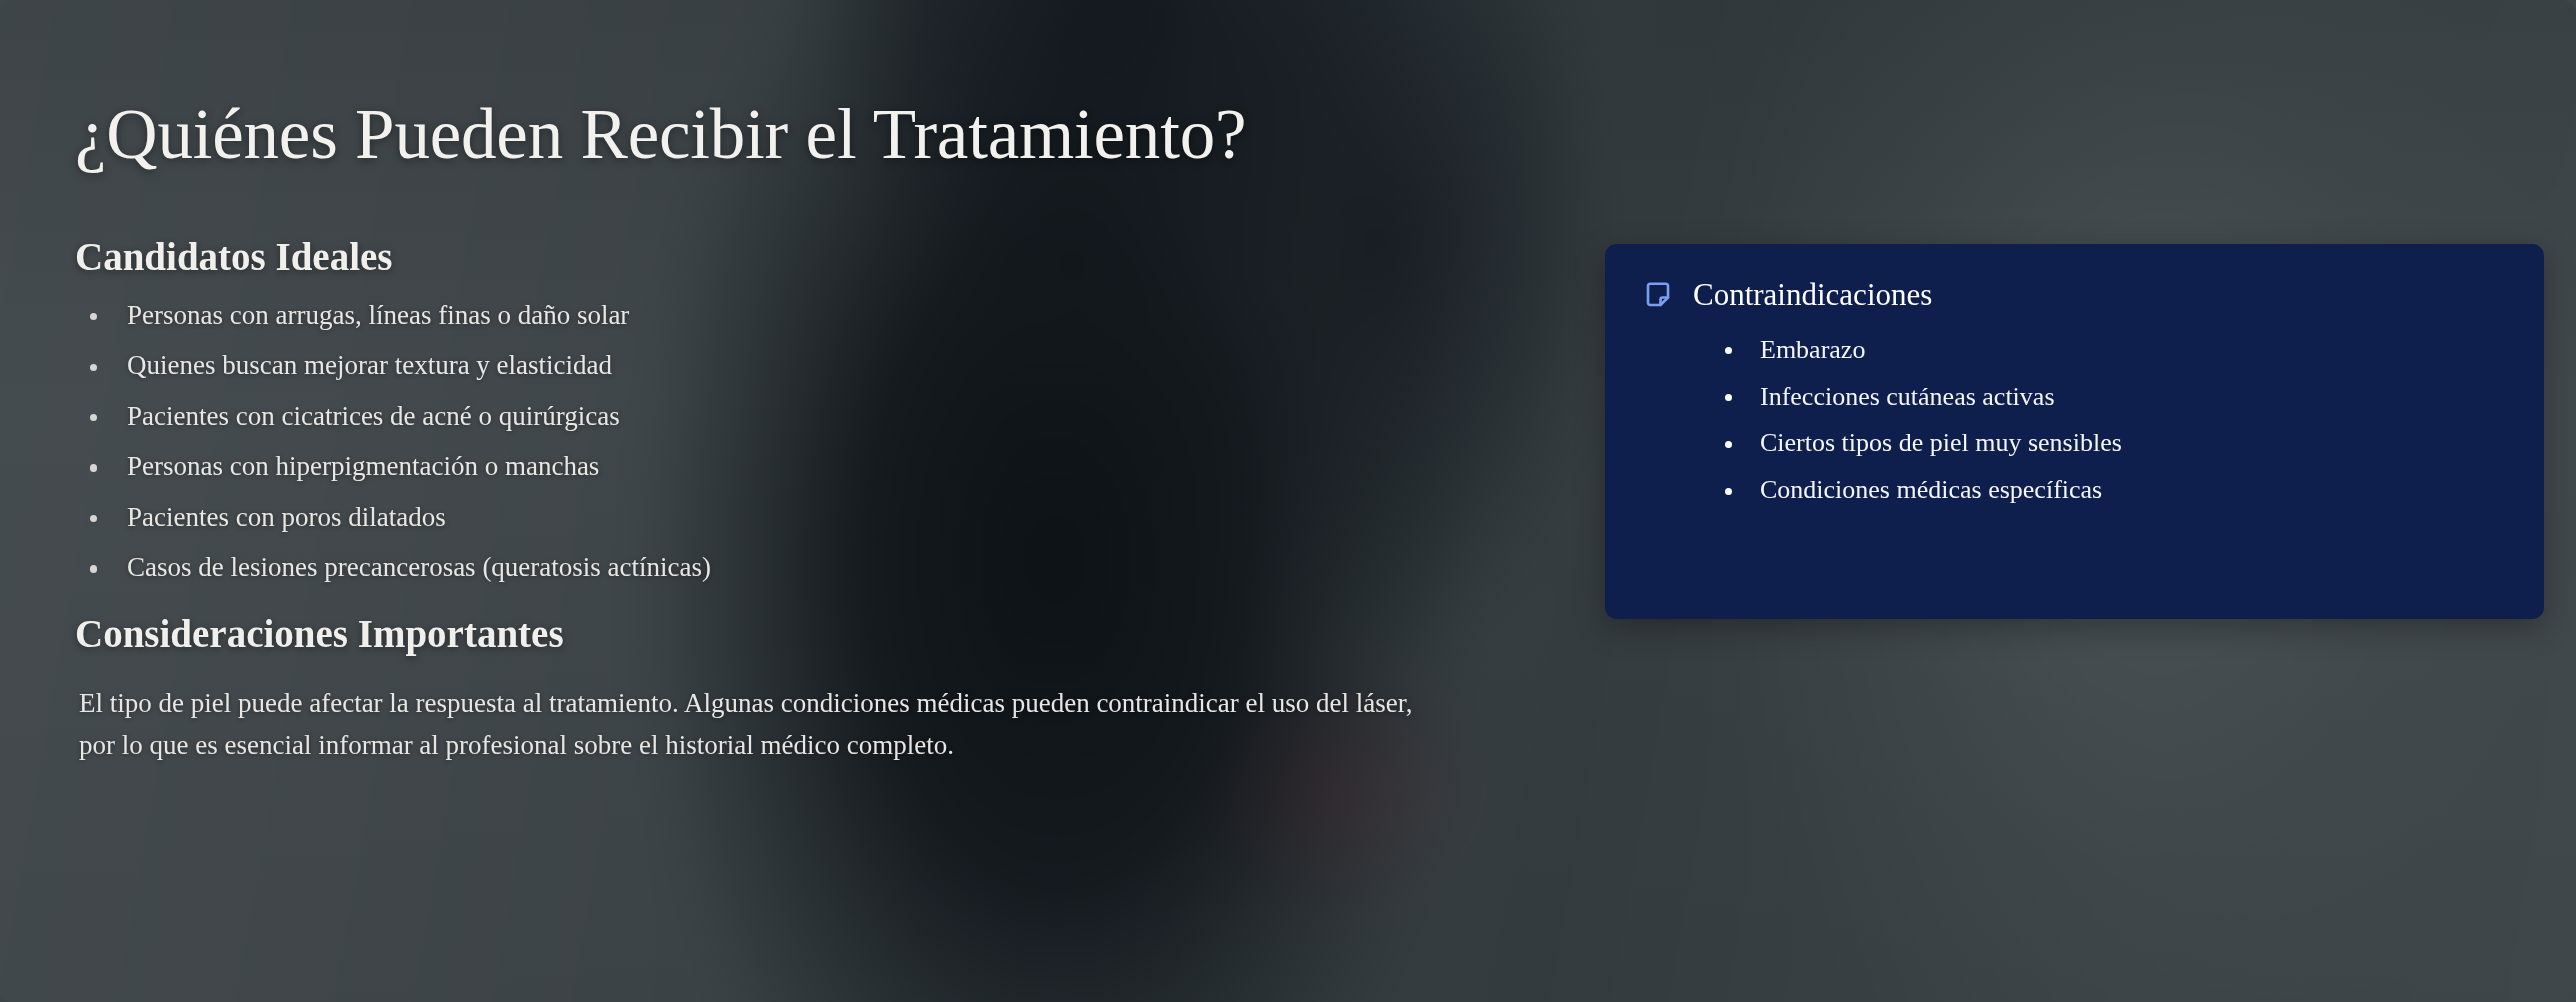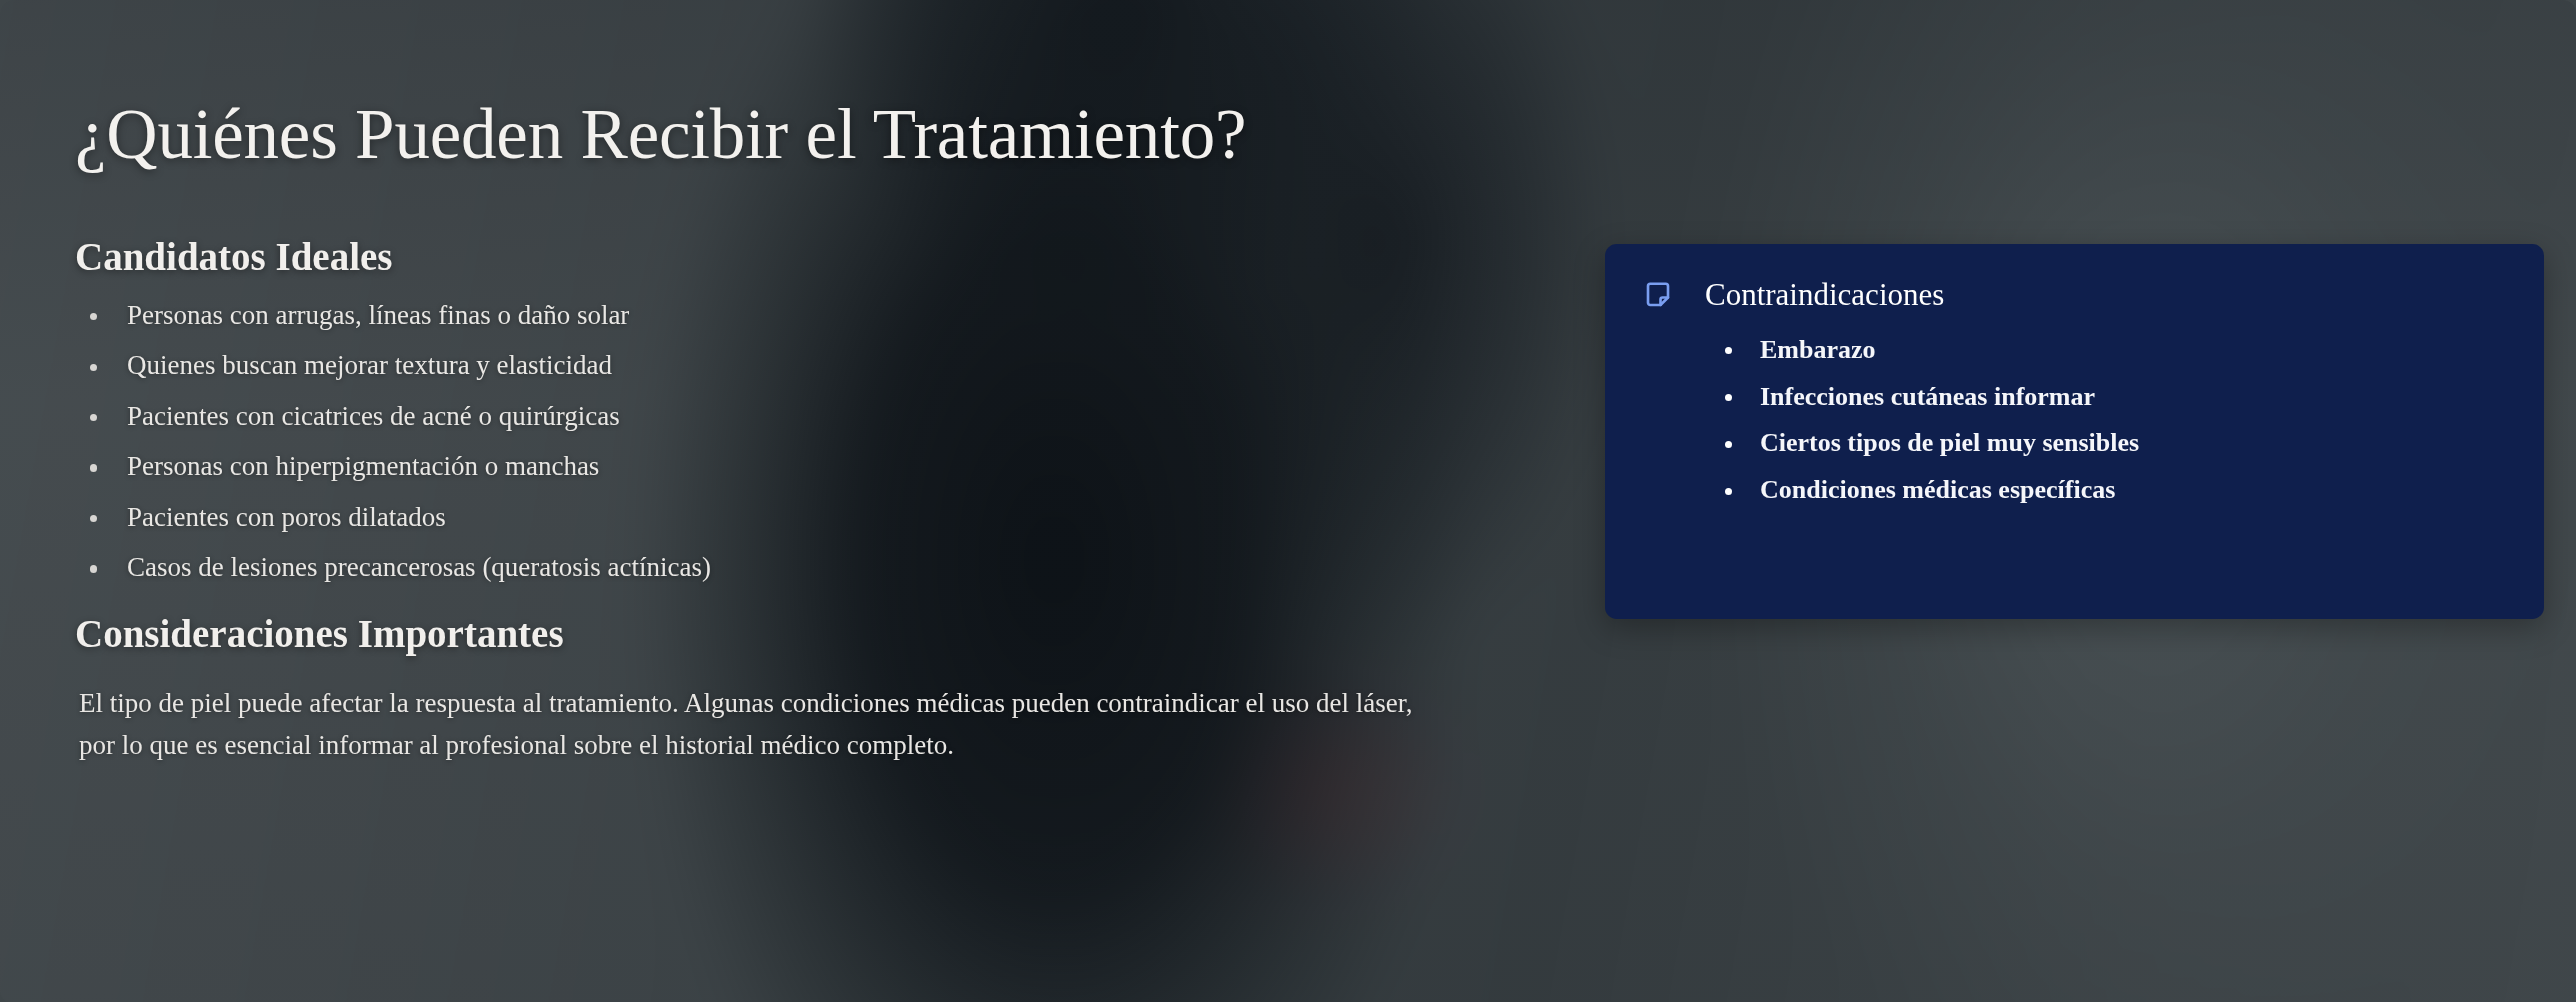--- a/index.html
+++ b/index.html
@@ -127,21 +127,21 @@
     height: 375px;
     box-sizing: border-box;
     background: #0f1f4d;
     border-radius: 11.7px;
     padding: 34px 36px 30.5px 38px;
     box-shadow: 0 9px 30.5px rgba(0,0,0,0.30);
   }
   .card-head {
     display: flex;
     align-items: center;
-    gap: 32px;
+    gap: 20px;
   }
   .note-icon {
     width: 30px;
     height: 30px;
     flex: 0 0 30px;
     display: block;
   }
   .card-title {
     font-size: 31px;
     line-height: 1.1;
@@ -165,21 +165,21 @@
   ul.bullets.card-bullets > li::before {
     content: "";
     position: absolute;
     left: 82px;
     top: 13.5px;
     width: 7.2px;
     height: 7.2px;
     border-radius: 50%;
     background: #ffffff;
   }
-  ul.bullets.card-bullets > li { padding-left: 117px; font-weight: bold; }
+  ul.bullets.card-bullets > li { padding-left: 117px; }
 </style>
 </head>
 <body>
 
 <div id="page">
 
   <div id="bg"></div>
   <div id="bg-tint"></div>
 
   <div id="content">
@@ -210,21 +210,21 @@
           <svg class="note-icon" viewBox="0 0 24 24" fill="none" stroke="#7A9EF0" stroke-width="2.1" stroke-linecap="round" stroke-linejoin="round" aria-hidden="true">
             <path d="M4 4.8A1.8 1.8 0 0 1 5.8 3h12.4A1.8 1.8 0 0 1 20 4.8v9.2l-6 6H5.8A1.8 1.8 0 0 1 4 18.2z"></path>
             <path d="M20 14h-4.4a1.6 1.6 0 0 0-1.6 1.6V20"></path>
           </svg>
         </span>
         <h3 class="card-title">Contraindicaciones</h3>
       </div>
 
       <ul class="bullets card-bullets">
         <li>Embarazo</li>
-        <li>Infecciones cutáneas informar</li>
+        <li>Infecciones cutáneas activas</li>
         <li>Ciertos tipos de piel muy sensibles</li>
         <li>Condiciones médicas específicas</li>
       </ul>
     </div>
 
   </div>
 </div>
 
 
 </body></html>

